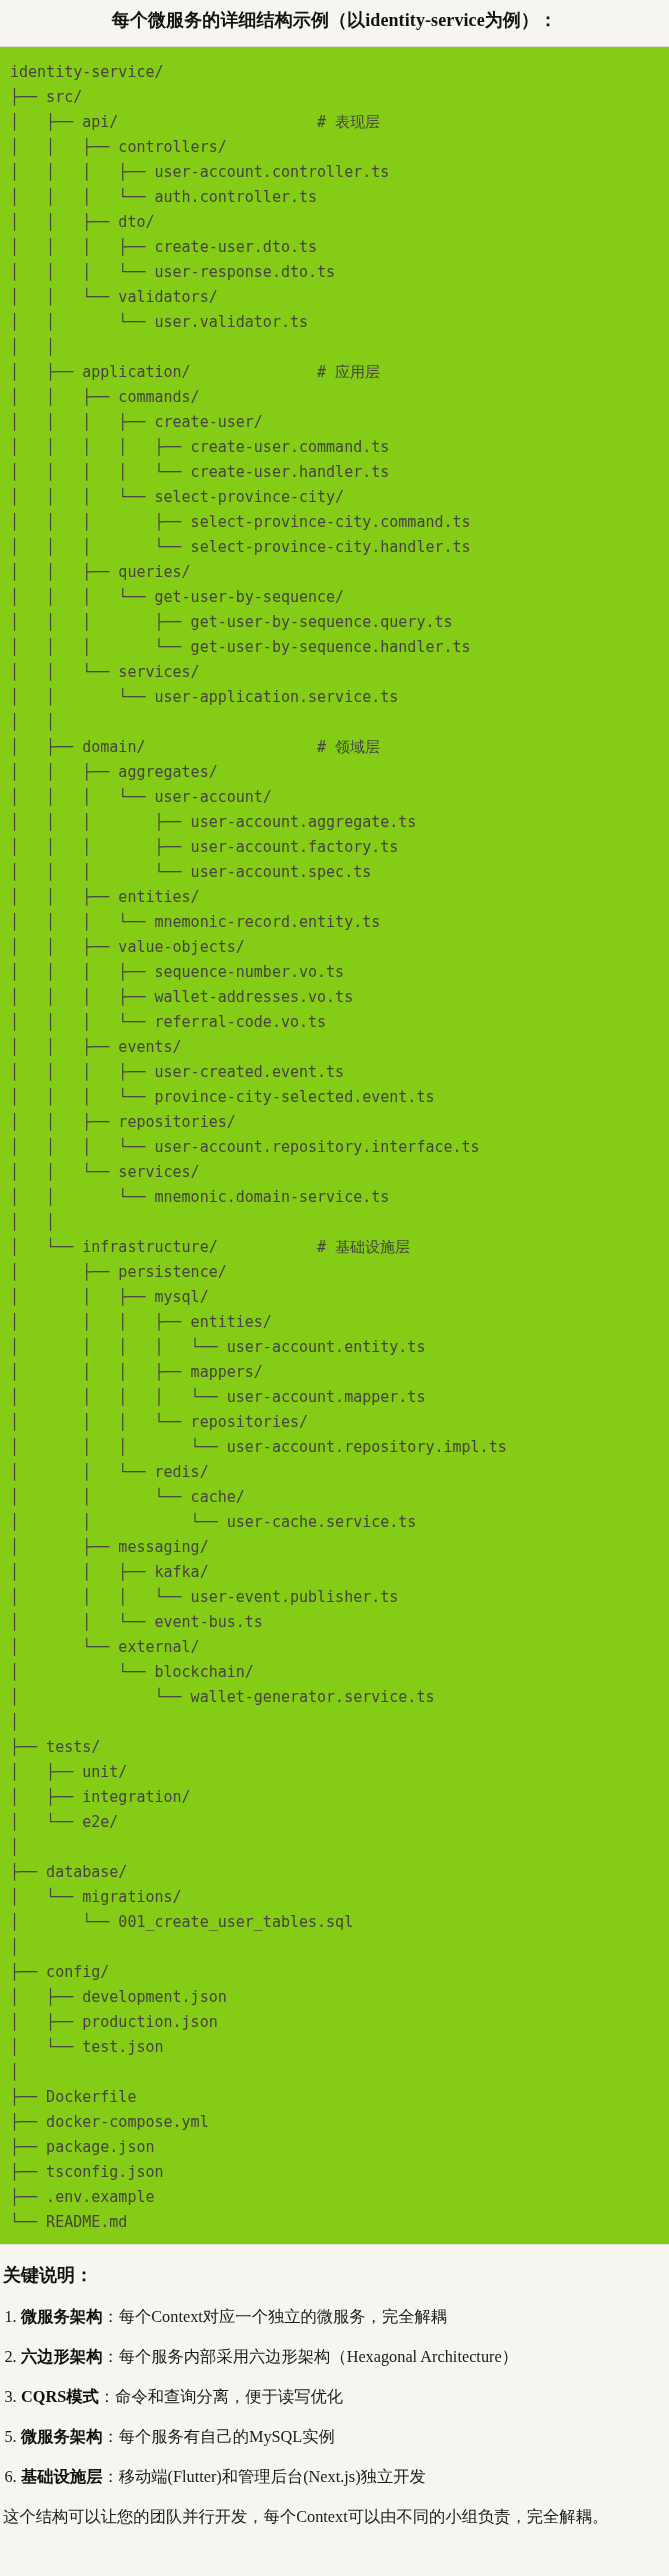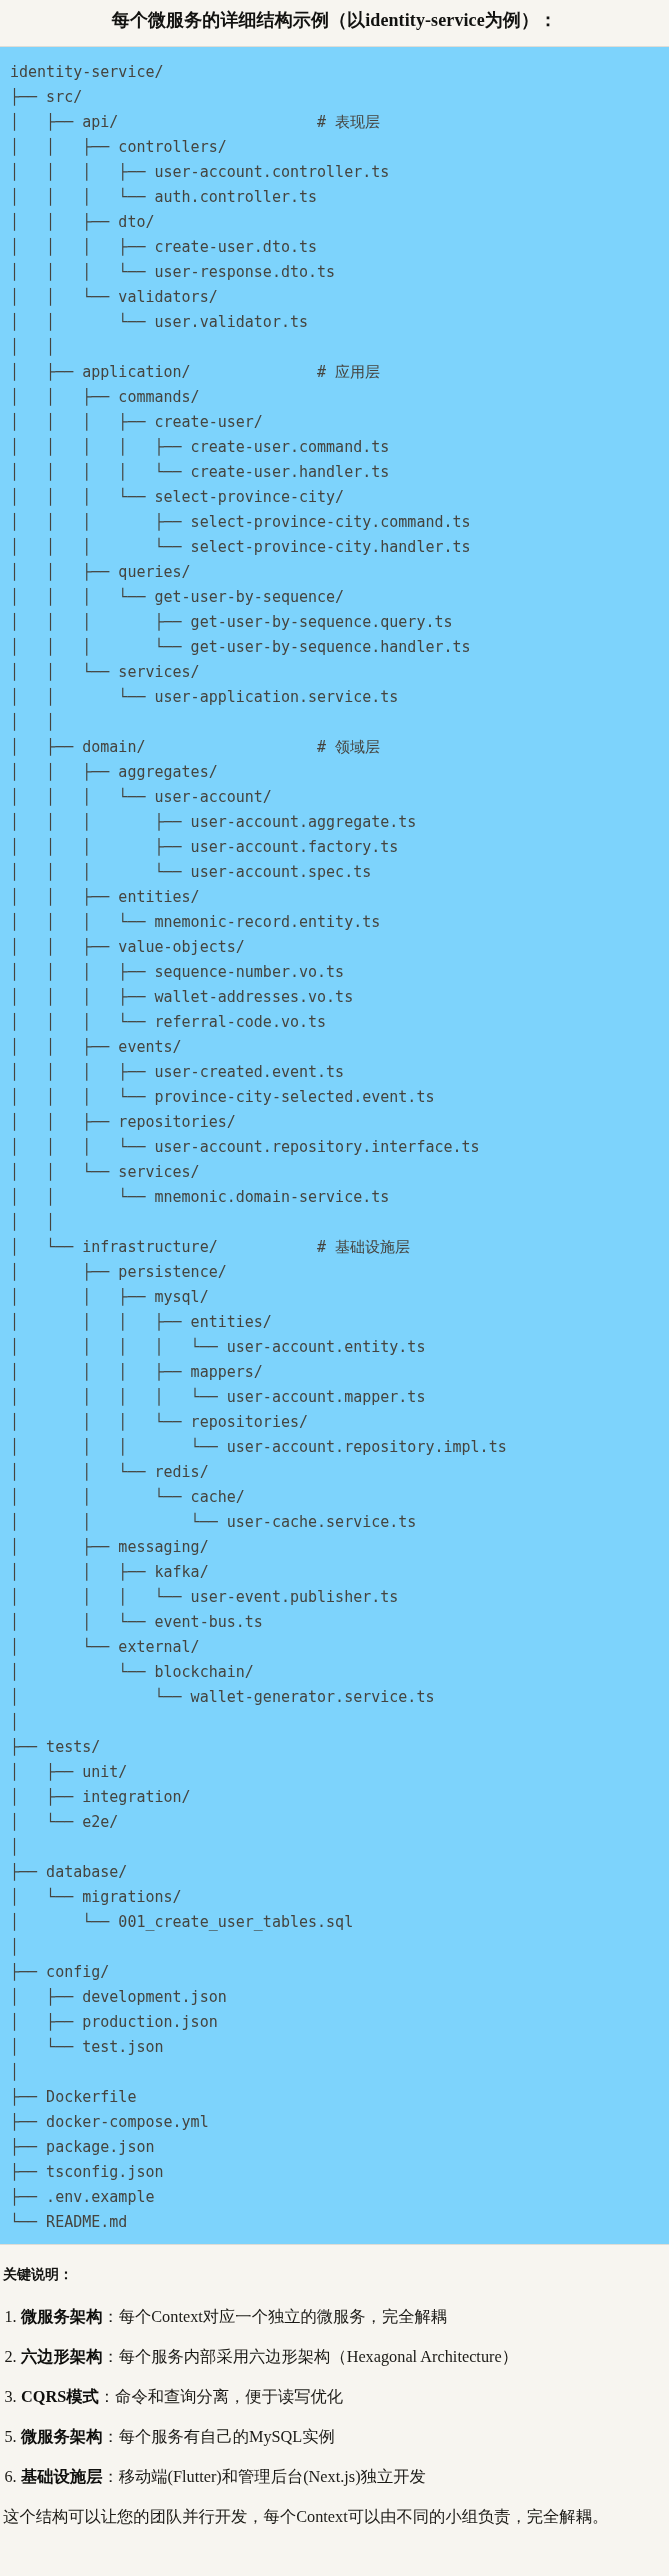--- a/index.html
+++ b/index.html
@@ -10,36 +10,36 @@
   }
   .page{padding:0 3.1px;}
   .page-title{
     margin:0;padding:8.8px 0.6px 0 0.6px;
     font-size:18px;line-height:22.5px;font-weight:bold;color:#121210;
     letter-spacing:0.1px;
     text-align:center;
   }
   .code-block{
     margin:14.4px -3.1px 0 -3.1px;
-    background:#7dd3fc;
+    background:#84cc16;
     border-top:1.3px solid #dfddd6;
     border-bottom:1.3px solid #dfddd6;
     padding:13px 10px 9.4px 10px;
     box-sizing:border-box;
   }
   .file-tree{
     margin:0;
     font-family:"DejaVu Sans Mono", monospace;
     font-size:15px;line-height:25px;
     color:#45443f;
     white-space:pre;
   }
   .notes-heading{
     margin:19px 0 0 0;
-    font-size:14px;line-height:22.5px;font-weight:bold;color:#121210;
+    font-size:18px;line-height:22.5px;font-weight:bold;color:#121210;
   }
   .notes-list{margin-top:19px;}
   .note-item{
     font-size:16.3px;line-height:21px;
     margin-bottom:19px;
     color:#1b1a16;
     padding-left:1.3px;
   }
   .note-num{margin-right:4.4px;}
   .note-term{font-weight:bold;color:#0f0f0d;}

